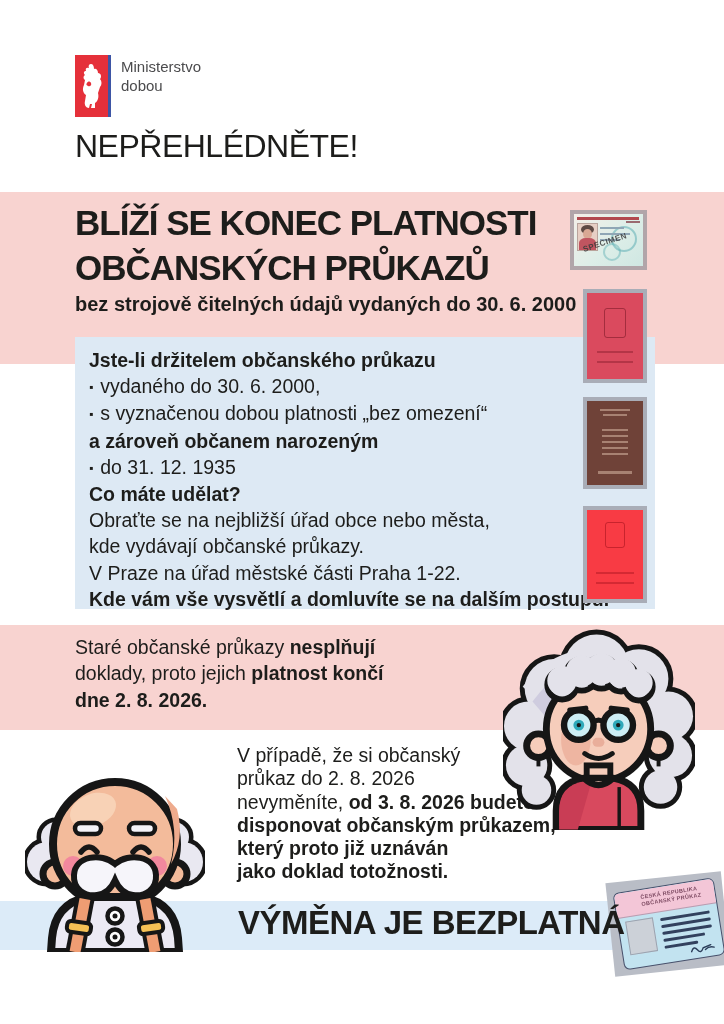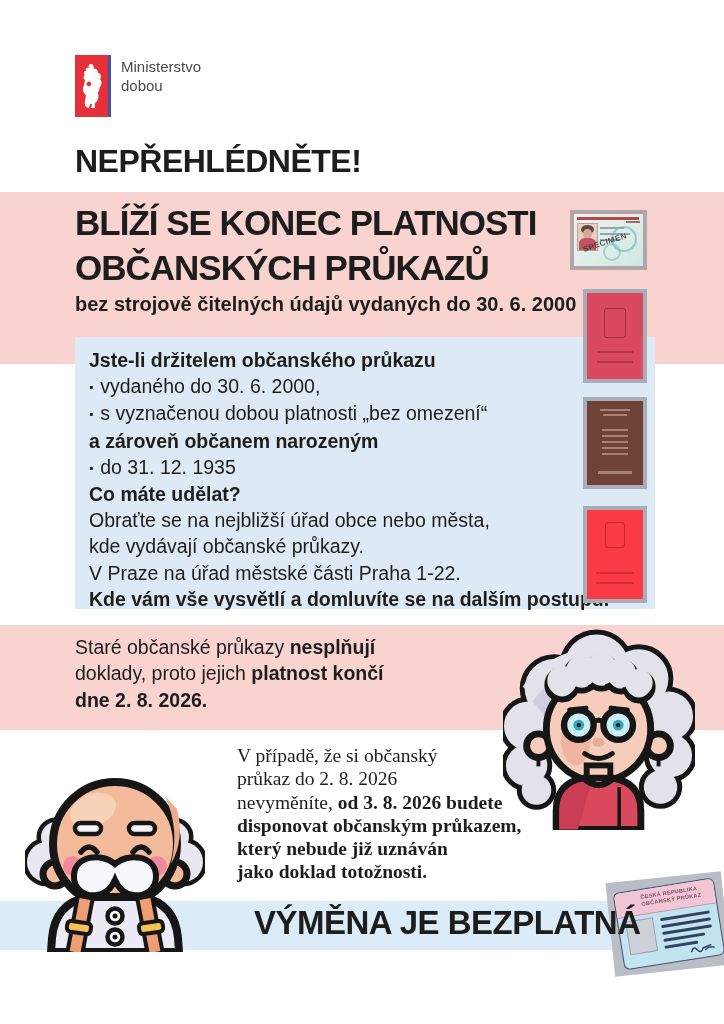--- a/index.html
+++ b/index.html
@@ -12,44 +12,44 @@
   }
   .abs{position:absolute;}
 
   
   .logo-emblem{left:75px;top:55px;width:33px;height:62px;background:#e5303a;}
   .logo-stripe{left:108px;top:55px;width:3px;height:62px;background:#3d55a5;}
   .logo-lion{position:absolute;left:5px;top:8px;width:23px;height:46px;}
   .logo-text{left:121px;top:57px;font-size:15px;line-height:19px;color:#4b4b4d;font-weight:500;}
 
   
-  .alert-heading{left:75px;top:143px;font-size:32px;font-weight:700;letter-spacing:-0.5px;}
+  .alert-heading{left:75px;top:128px;font-size:32px;font-weight:400;letter-spacing:-0.5px;}
 
   .banner1{left:0;top:192px;width:724px;height:172px;background:#f8d3d0;}
   .banner1-title{position:absolute;left:75px;top:8px;font-size:35px;line-height:45px;font-weight:800;letter-spacing:-1px;}
   .banner1-subtitle{position:absolute;left:75px;top:101px;font-size:20px;font-weight:700;}
 
   
   .info-box{left:75px;top:337px;width:580px;height:272px;background:#dde9f4;box-sizing:border-box;padding:10px 0 0 14px;}
   .info-line{font-size:19.5px;line-height:26.2px;white-space:pre;}
   .info-line.bold{font-weight:700;}
   .bullet{display:inline-block;font-size:12px;vertical-align:2px;margin-right:7px;}
 
   
   .banner2{left:0;top:625px;width:724px;height:105px;background:#f8d3d0;}
   .banner2-text{position:absolute;left:75px;top:9px;font-size:19.5px;line-height:26.4px;}
   .seg{white-space:pre-wrap;}
   .seg.bold{font-weight:700;}
 
   
-  .para{left:237px;top:744px;font-size:19.5px;line-height:23.3px;width:330px;font-family:Liberation Serif, serif;}
+  .para{left:237px;top:744px;font-size:19.5px;line-height:23.3px;width:330px;}
 
   
   .bottom-band{left:0;top:901px;width:724px;height:49px;background:#dcebf8;}
-  .bottom-headline{left:238px;top:904px;font-size:33px;font-weight:800;letter-spacing:-0.5px;z-index:3;margin-left:16px;}
+  .bottom-headline{left:238px;top:904px;font-size:33px;font-weight:800;letter-spacing:-0.5px;z-index:3;}
 
   
   .photo-frame{box-sizing:border-box;background:#b1a5a9;padding:4px;}
   .photo-frame .inner{position:relative;width:100%;height:100%;overflow:hidden;}
   .idcard-old{left:570px;top:210px;width:77px;height:60px;}
   .idcard-old .inner{background:linear-gradient(135deg,#f4efe8 0%,#ddeee8 55%,#cfe7e2 100%);}
   .idc-header{position:absolute;left:3px;top:3px;width:62px;height:2.5px;background:#b2484e;}
   .idc-header2{position:absolute;left:52px;top:7px;width:14px;height:2px;background:#9a6a70;}
   .idc-photo{position:absolute;left:3px;top:9px;width:19px;height:26px;background:#e7cfc4;overflow:hidden;border:0.5px solid #b9a39b;}
   .idc-hair{position:absolute;left:3px;top:1px;width:13px;height:9px;border-radius:50%;background:#5e4a44;}
@@ -242,21 +242,21 @@
     <path d="M57,205 L57,186 Q57,160 83,156 L90,156 L76,205 Z" fill="#c93d55"></path>
     <path d="M82,153 Q97,167 112,153 Z" fill="#f6cdbb" stroke="#161616" stroke-width="6"></path>
     <line x1="118" y1="162" x2="118" y2="202" stroke="#161616" stroke-width="3.5"></line>
   </svg>
 
   <div class="abs para">
     <div><span class="seg">V případě, že si občanský</span></div>
     <div><span class="seg">průkaz do 2. 8. 2026</span></div>
     <div><span class="seg">nevyměníte, </span><span class="seg bold">od 3. 8. 2026 budete</span></div>
     <div><span class="seg bold">disponovat občanským průkazem,</span></div>
-    <div><span class="seg bold">který nebude již uznáván</span></div>
+    <div><span class="seg bold">který proto již uznáván</span></div>
     <div><span class="seg bold">jako doklad totožnosti.</span></div>
   </div>
 
   <div class="abs bottom-band"></div>
   <div class="abs bottom-headline">VÝMĚNA JE BEZPLATNÁ</div>
 
   <svg class="abs grandpa" viewBox="0 0 180 208">
     <g stroke="#161616" stroke-width="9" fill="#e9e8f1">
       <circle cx="22" cy="118" r="20"></circle>
         <circle cx="31" cy="93" r="15"></circle>

